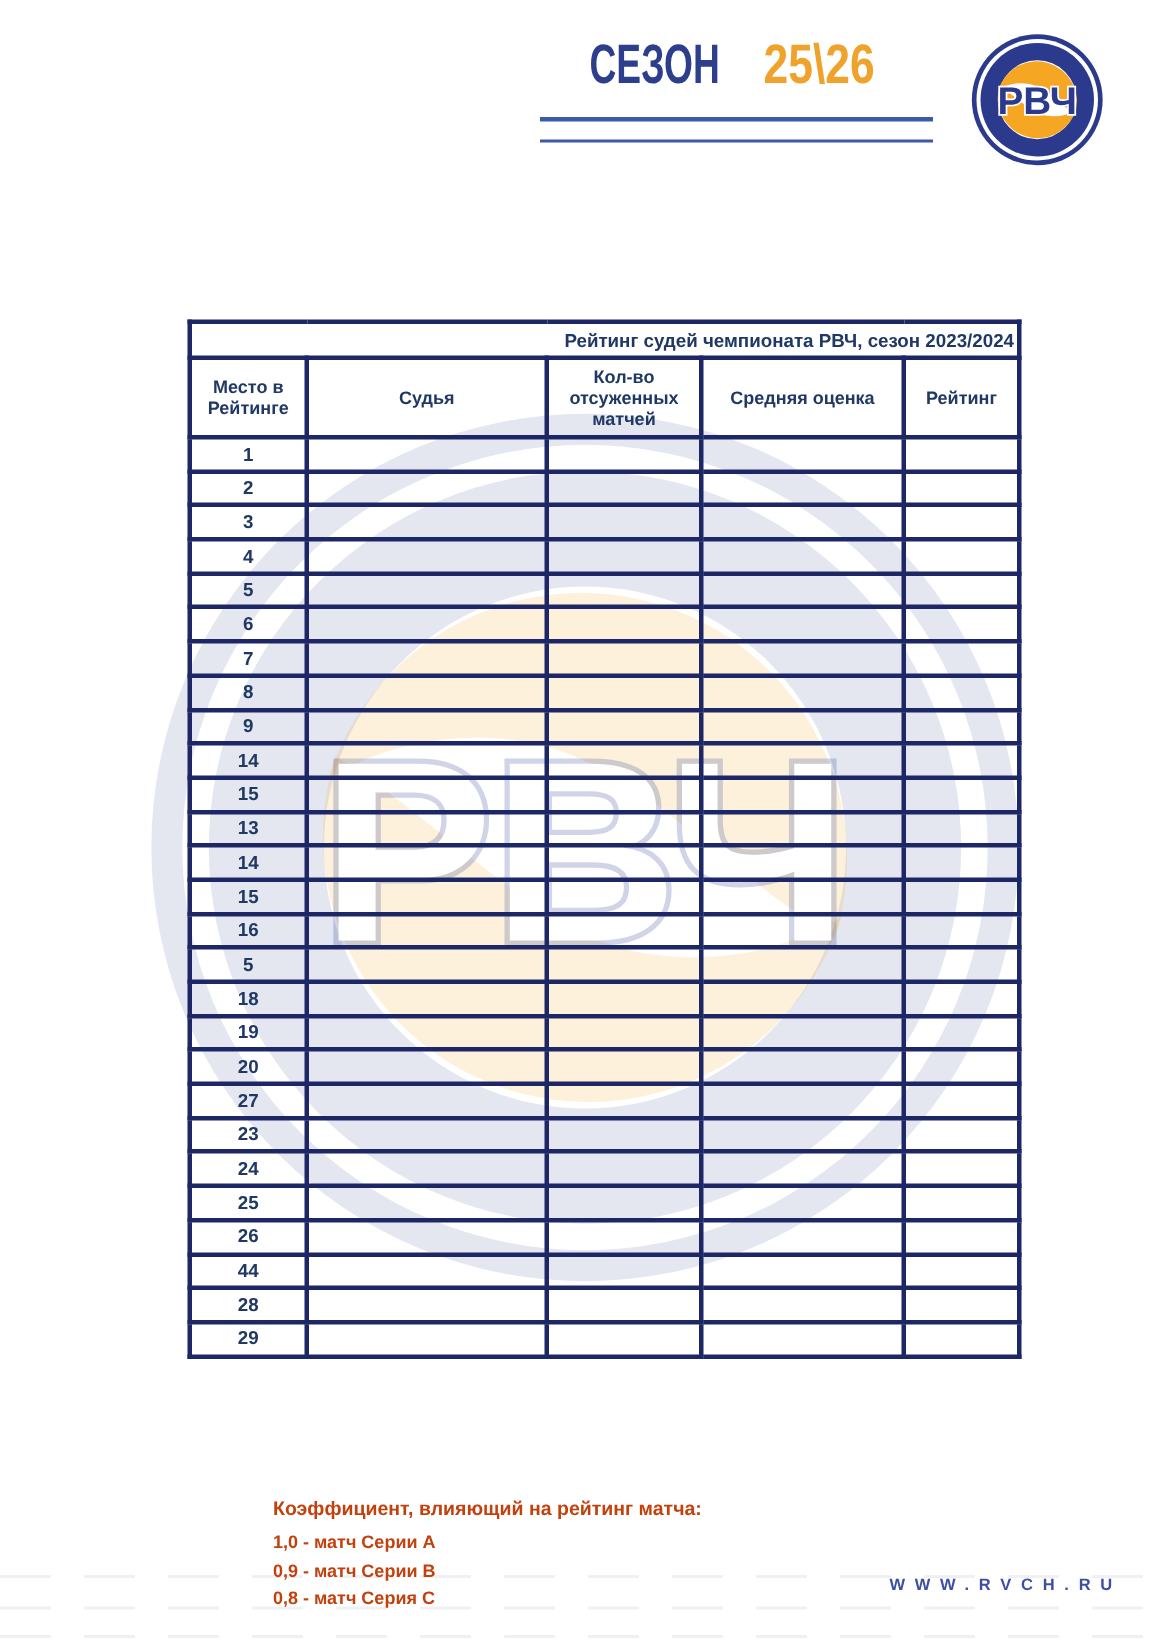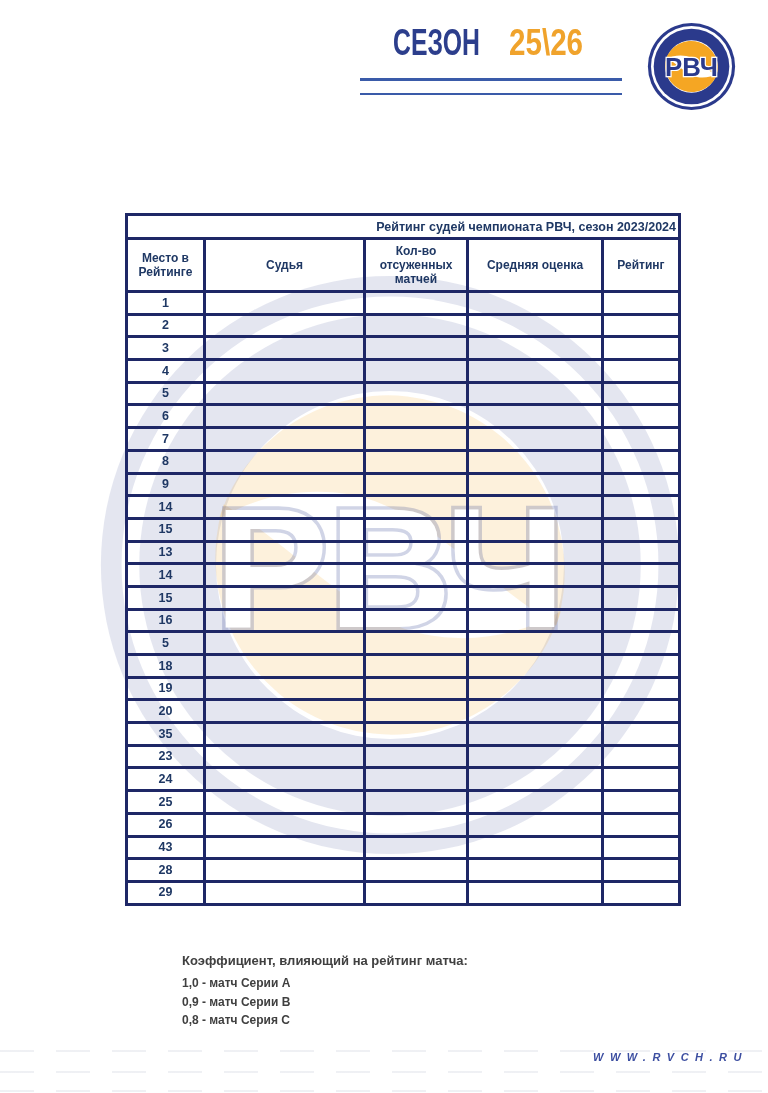--- a/index.html
+++ b/index.html
@@ -30,27 +30,27 @@
     border-collapse:collapse;table-layout:fixed;background:transparent;
   }
   table.rating th, table.rating td{
     border:3px solid #1e2766;color:#1f3864;font-weight:bold;
     padding:0 2px;background:transparent;
   }
   th.t-title{height:21px;font-size:12.5px;text-align:right;}
   tr.cols th{height:50px;font-size:12px;line-height:1.18;text-align:center;vertical-align:middle;}
   table.rating tbody td{height:19.7px;font-size:12.5px;text-align:center;vertical-align:middle;line-height:1;}
   
-  .notes{position:absolute;left:182px;top:953px;z-index:1;color:#404040;font-weight:bold;}
+  .notes{position:absolute;left:182px;top:998px;z-index:1;color:#c2410c;font-weight:bold;}
   .notes .nh{font-size:13px;line-height:16px;margin-bottom:5px;}
   .notes .ni{font-size:12px;line-height:18.7px;}
   
   .website{
     position:absolute;right:20px;top:1051px;z-index:1;
-    font-size:11px;font-weight:bold;color:#3d4fa1;letter-spacing:6.5px;white-space:nowrap;font-style:italic;
+    font-size:11px;font-weight:bold;color:#3d4fa1;letter-spacing:6.5px;white-space:nowrap;
   }
   .artifact{
     position:absolute;left:0;width:768px;height:2px;
     background:repeating-linear-gradient(90deg,rgba(125,135,165,0.12) 0 34px,transparent 34px 56px);
   }
   .a1{top:1050px;} .a2{top:1071px;} .a3{top:1090px;}
   svg text{font-family:"Liberation Sans",sans-serif;}
 </style>
 </head>
 <body>
@@ -230,21 +230,21 @@
           <td></td>
         </tr>
         <tr>
           <td>20</td>
           <td></td>
           <td></td>
           <td></td>
           <td></td>
         </tr>
         <tr>
-          <td>35</td>
+          <td>27</td>
           <td></td>
           <td></td>
           <td></td>
           <td></td>
         </tr>
         <tr>
           <td>23</td>
           <td></td>
           <td></td>
           <td></td>
@@ -265,21 +265,21 @@
           <td></td>
         </tr>
         <tr>
           <td>26</td>
           <td></td>
           <td></td>
           <td></td>
           <td></td>
         </tr>
         <tr>
-          <td>43</td>
+          <td>44</td>
           <td></td>
           <td></td>
           <td></td>
           <td></td>
         </tr>
         <tr>
           <td>28</td>
           <td></td>
           <td></td>
           <td></td>

